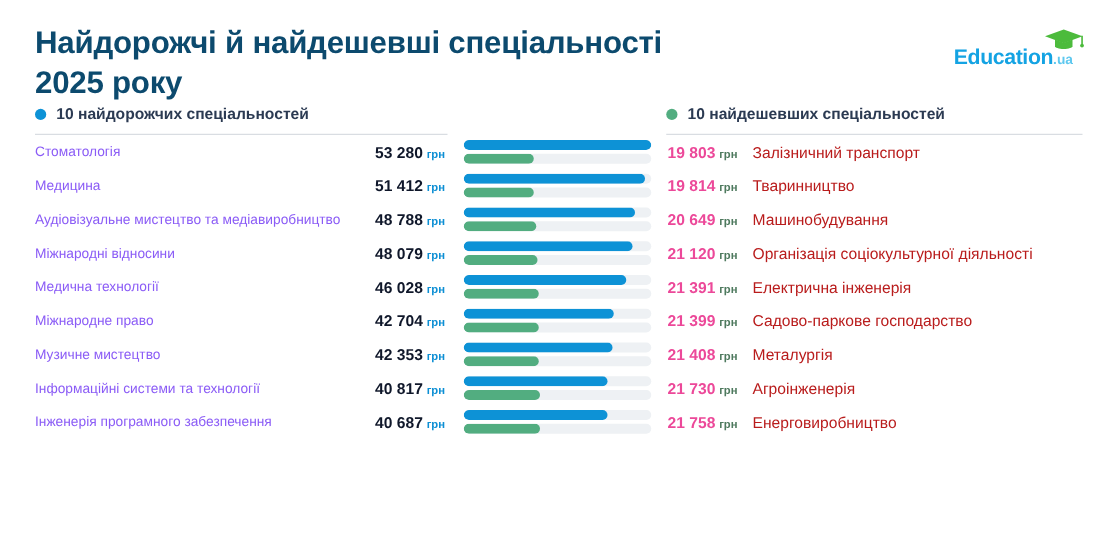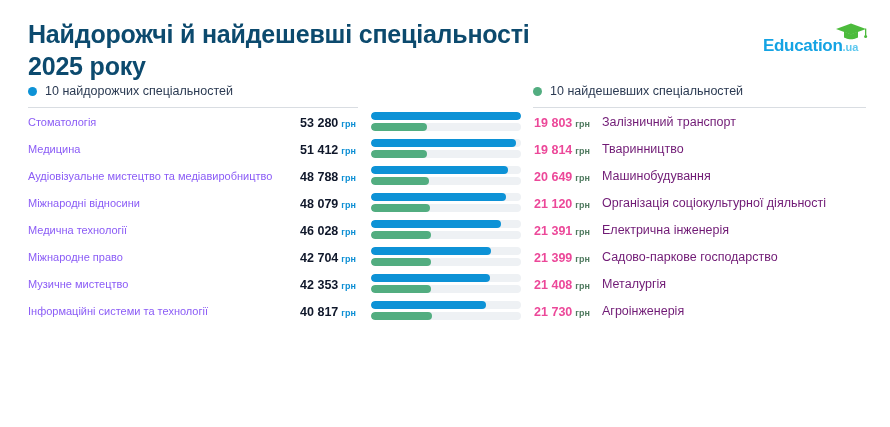--- a/index.html
+++ b/index.html
@@ -71,21 +71,21 @@
     position: relative;
     padding: 0 24px 0 28px;
     box-sizing: border-box;
     display: flex;
   }
   .section-head {
     display: flex;
     align-items: center;
     gap: 8px;
     font-size: 12.5px;
-    font-weight: normal;
+    font-weight: bold;
     color: #2b3a52;
     padding-bottom: 9px;
   }
   .dot {
     width: 9px;
     height: 9px;
     border-radius: 50%;
     flex: none;
     display: inline-block;
   }
@@ -176,21 +176,21 @@
   }
   .cell-val-right .cur {
     font-size: 9px;
     font-weight: bold;
     color: #4f7a5f;
     margin-left: 3px;
   }
   .cell-name-right {
     flex: 1;
     font-size: 12.5px;
-    color: #701a75;
+    color: #b91c1c;
     white-space: nowrap;
     overflow: hidden;
     padding-left: 6px;
   }
 </style>
 </head>
 <body>
 
 <div class="header">
   <h1 class="page-title">
@@ -335,13 +335,27 @@
         <div class="track">
           <div class="fill blue" style="width: 76.61%; background: rgb(13, 146, 214);"></div>
         </div>
         <div class="track">
           <div class="fill green" style="width: 40.78%; background: rgb(82, 173, 128);"></div>
         </div>
       </div>
       <div class="cell-val-right"><span class="num">21 730</span><span class="cur">грн</span></div>
       <div class="cell-name-right">Агроінженерія</div>
     </div>
+    <div class="row">
+      <div class="cell-name-left">Інженерія програмного забезпечення</div>
+      <div class="cell-val-left"><span class="num">40 687</span><span class="cur">грн</span></div>
+      <div class="cell-bars">
+        <div class="track">
+          <div class="fill blue" style="width: 76.36%; background: rgb(13, 146, 214);"></div>
+        </div>
+        <div class="track">
+          <div class="fill green" style="width: 40.84%; background: rgb(82, 173, 128);"></div>
+        </div>
+      </div>
+      <div class="cell-val-right"><span class="num">21 758</span><span class="cur">грн</span></div>
+      <div class="cell-name-right">Енерговиробництво</div>
+    </div>
   </div>
 
 </body></html>

